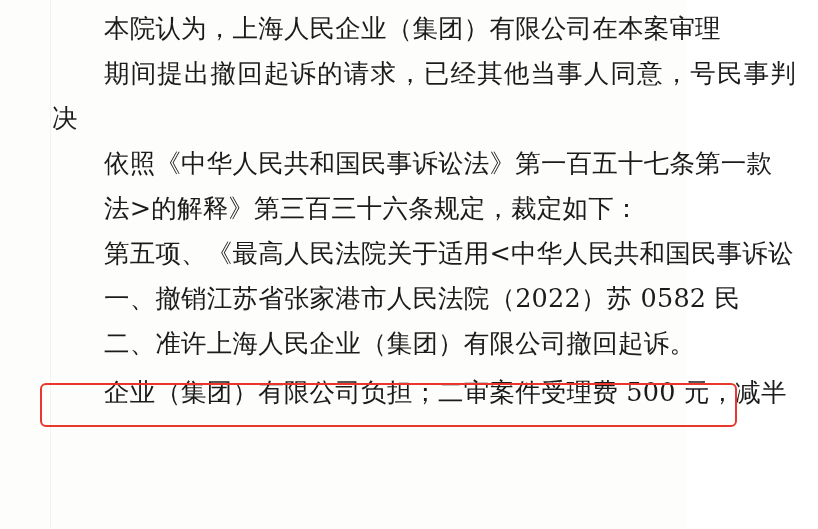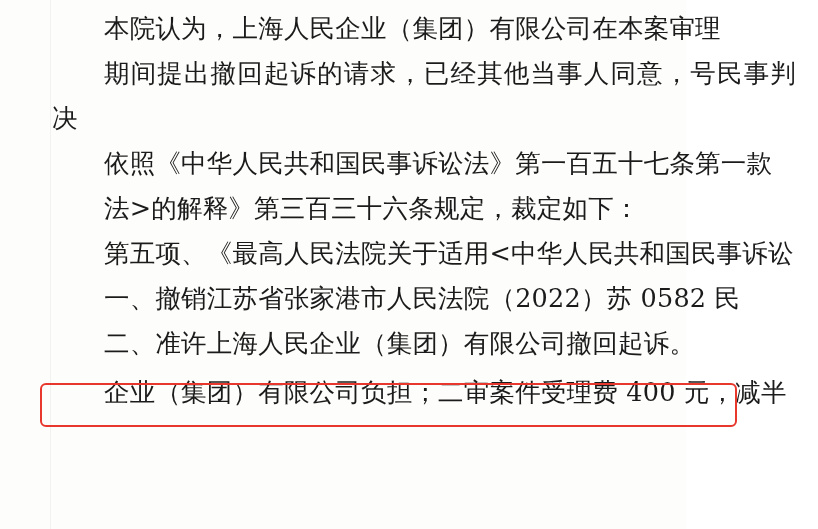--- a/index.html
+++ b/index.html
@@ -115,20 +115,20 @@
 
     <p class="para indent2">
       <span class="ln">一、撤销江苏省张家港市人民法院（2022）苏 0582 民</span>
     </p>
 
     <p class="para indent2 highlight-line">
       <span class="ln">二、准许上海人民企业（集团）有限公司撤回起诉。</span>
     </p>
 
     <p class="para indent2">
-      <span class="ln">企业（集团）有限公司负担；二审案件受理费 400 元，减半</span>
+      <span class="ln">企业（集团）有限公司负担；二审案件受理费 500 元，减半</span>
     </p>
 
   </div>
 
   <div class="redbox"></div>
 
 </div>
 
 </body></html>

